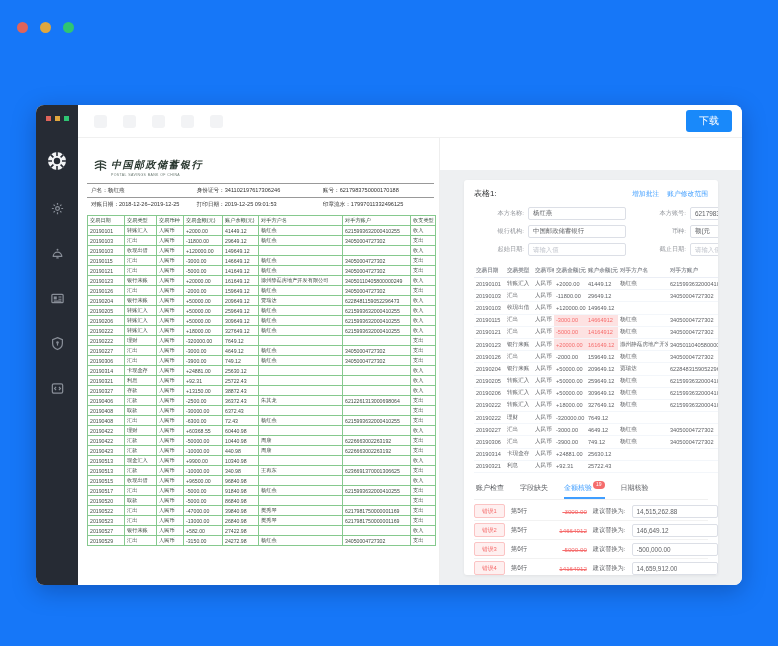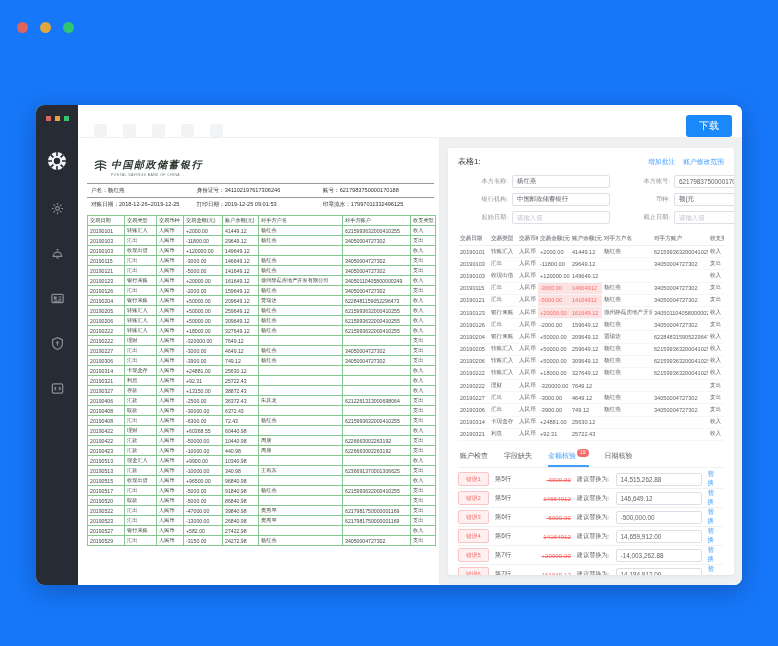--- a/index.html
+++ b/index.html
@@ -21,21 +21,21 @@
     box-shadow:0 6px 24px rgba(0,0,30,.25);
   }
   
   .sidebar { width:42px; background:#262b34; display:flex; flex-direction:column; align-items:center; flex-shrink:0; }
   .sb-dots { display:flex; gap:4px; margin-top:11px; }
   .sb-dots .dot { width:5px; height:5px; }
   .sb-logo { margin-top:30px; }
   .sb-icon { margin-top:26px; opacity:.85; }
   
   .main { flex:1; display:flex; flex-direction:column; min-width:0; }
-  .toolbar { height:33px; background:#fff; border-bottom:1px solid #f0f0f0; display:flex; align-items:flex-end; padding:0 10px; flex-shrink:0; }
+  .toolbar { height:33px; background:#fff; border-bottom:1px solid #f0f0f0; display:flex; align-items:center; padding:0 10px; flex-shrink:0; }
   .tb-squares { display:flex; gap:16px; margin-left:6px; }
   .tb-sq { width:13px; height:13px; border-radius:3px; background:#f2f3f5; }
   .download-btn { margin-left:auto; background:#1989fa; color:#fff; font-size:10px; padding:4px 13px; border-radius:3px; border:none; cursor:pointer; }
 
   .content { flex:1; display:flex; min-height:0; }
 
   
   .doc-pane { width:362px; background:#fff; flex-shrink:0; padding:8px 5px 4px 9px; overflow:hidden; border-right:1px solid #eee; }
   .doc-header { margin-top:12px; }
   .doc-logo { display:flex; align-items:flex-start; gap:3px; margin-left:6px; }
@@ -53,21 +53,21 @@
   .doc-table th, .doc-table td {
     border:1px solid #86c98e; padding:1px 2px; height:9.8px;
     white-space:nowrap; overflow:hidden; text-align:left; font-weight:normal;
   }
   .doc-table th { color:#2f4a36; }
   .doc-table col.c0{width:37px} .doc-table col.c1{width:32px} .doc-table col.c2{width:27px}
   .doc-table col.c3{width:39px} .doc-table col.c4{width:36px} .doc-table col.c5{width:84px}
   .doc-table col.c6{width:68px} .doc-table col.c7{width:25px}
 
   
-  .panel { flex:1; background:#eef0f2; padding:10px 8px; overflow:hidden; min-width:0; }
+  .panel { flex:1; background:#eef0f2; padding:10px 24px; overflow:hidden; min-width:0;margin-top:32px; }
   .card { background:#fff; border-radius:3px; box-shadow:0 1px 3px rgba(0,0,0,.06); height:100%; padding:8px 10px; overflow:hidden; }
   .card-head { display:flex; align-items:center; font-size:8px; color:#303133; }
   .card-links { margin-left:auto; display:flex; gap:8px; }
   .card-links a { color:#409eff; font-size:6.8px; text-decoration:none; cursor:pointer; }
 
   .form-grid { margin-top:8px; display:grid; grid-template-columns:1fr 1fr; gap:5px 10px; }
   .form-item { display:flex; align-items:center; }
   .form-item label { width:50px; text-align:right; font-size:6.2px; color:#909399; margin-right:4px; flex-shrink:0; }
   .form-item input { flex:1; min-width:0; height:13px; border:1px solid #dcdfe6; border-radius:2px; font-size:6.4px; color:#606266; padding:0 4px; font-family:inherit; }
   .form-item input::placeholder { color:#c0c4cc; }

